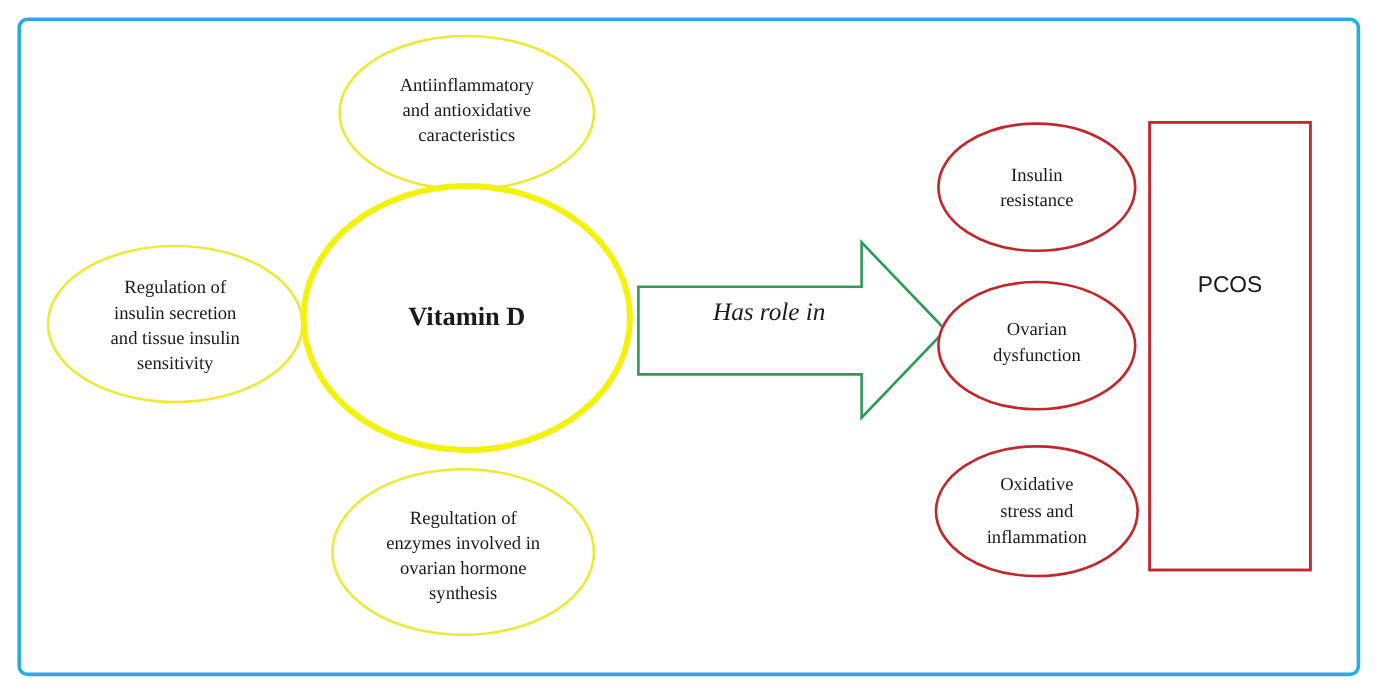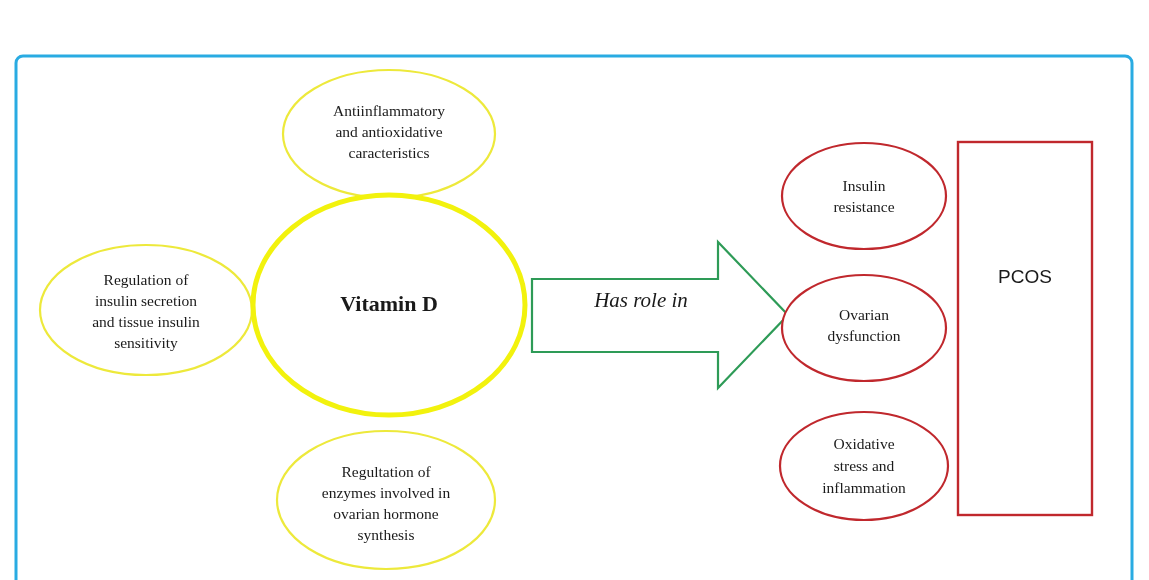--- a/index.html
+++ b/index.html
@@ -11,21 +11,20 @@
     width: 1149px;
     height: 580px;
     font-family: "Liberation Serif", serif;
     overflow: hidden;
   }
   #diagram-root {
     position: relative;
     width: 1149px;
     height: 460px;
     background: #ffffff;
-    margin-top: 40px;
   }
   svg#diagram-svg {
     display: block;
     width: 1149px;
     height: 580px;
   }
   text {
     font-family: "Liberation Serif", serif;
     fill: #1a1a1a;
   }

